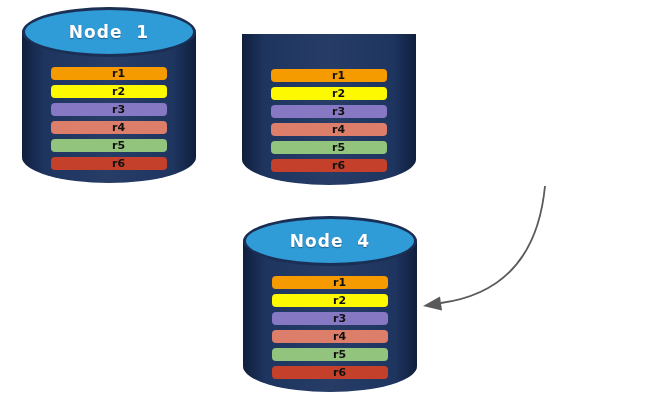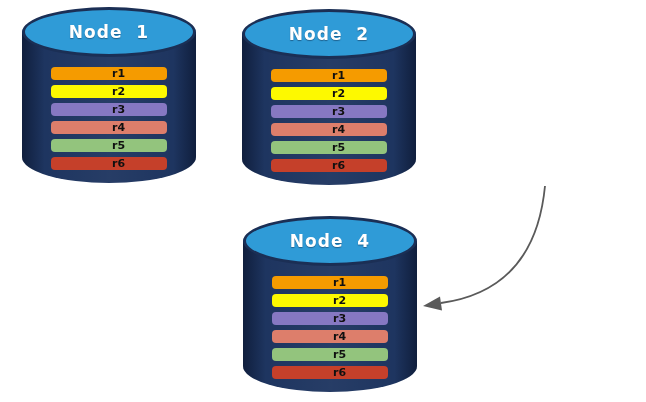--- a/index.html
+++ b/index.html
@@ -75,23 +75,20 @@
       <div class="row" style="background-color: rgb(253, 249, 0);">r2</div>
       <div class="row" style="background-color: rgb(134, 120, 194);">r3</div>
       <div class="row" style="background-color: rgb(221, 126, 107);">r4</div>
       <div class="row" style="background-color: rgb(147, 196, 125);">r5</div>
       <div class="row" style="background-color: rgb(197, 64, 42);">r6</div>
     </div>
   </div>
 
   <div class="cylinder" style="left:242px; top:9px;">
     <div class="cyl-body" style="background-color: rgb(30, 53, 96);"></div>
-    <div class="cyl-top" style="background-color: rgb(47, 155, 215);">
-      <span class="cyl-title">Node  2</span>
-    </div>
     <div class="rows">
       <div class="row" style="background-color: rgb(245, 155, 0);">r1</div>
       <div class="row" style="background-color: rgb(253, 249, 0);">r2</div>
       <div class="row" style="background-color: rgb(134, 120, 194);">r3</div>
       <div class="row" style="background-color: rgb(221, 126, 107);">r4</div>
       <div class="row" style="background-color: rgb(147, 196, 125);">r5</div>
       <div class="row" style="background-color: rgb(197, 64, 42);">r6</div>
     </div>
   </div>
 

